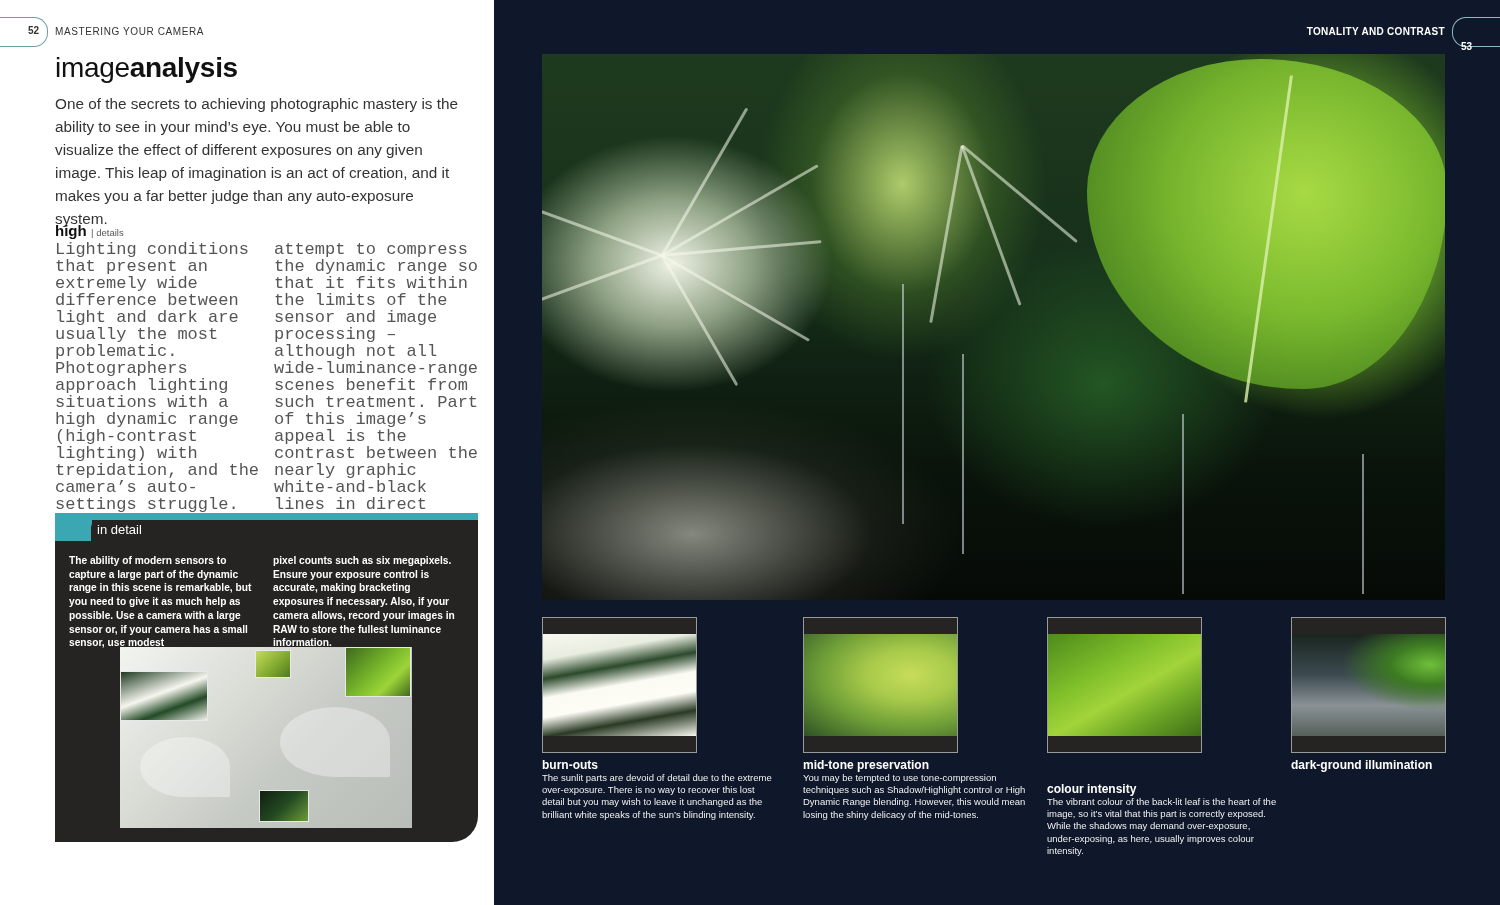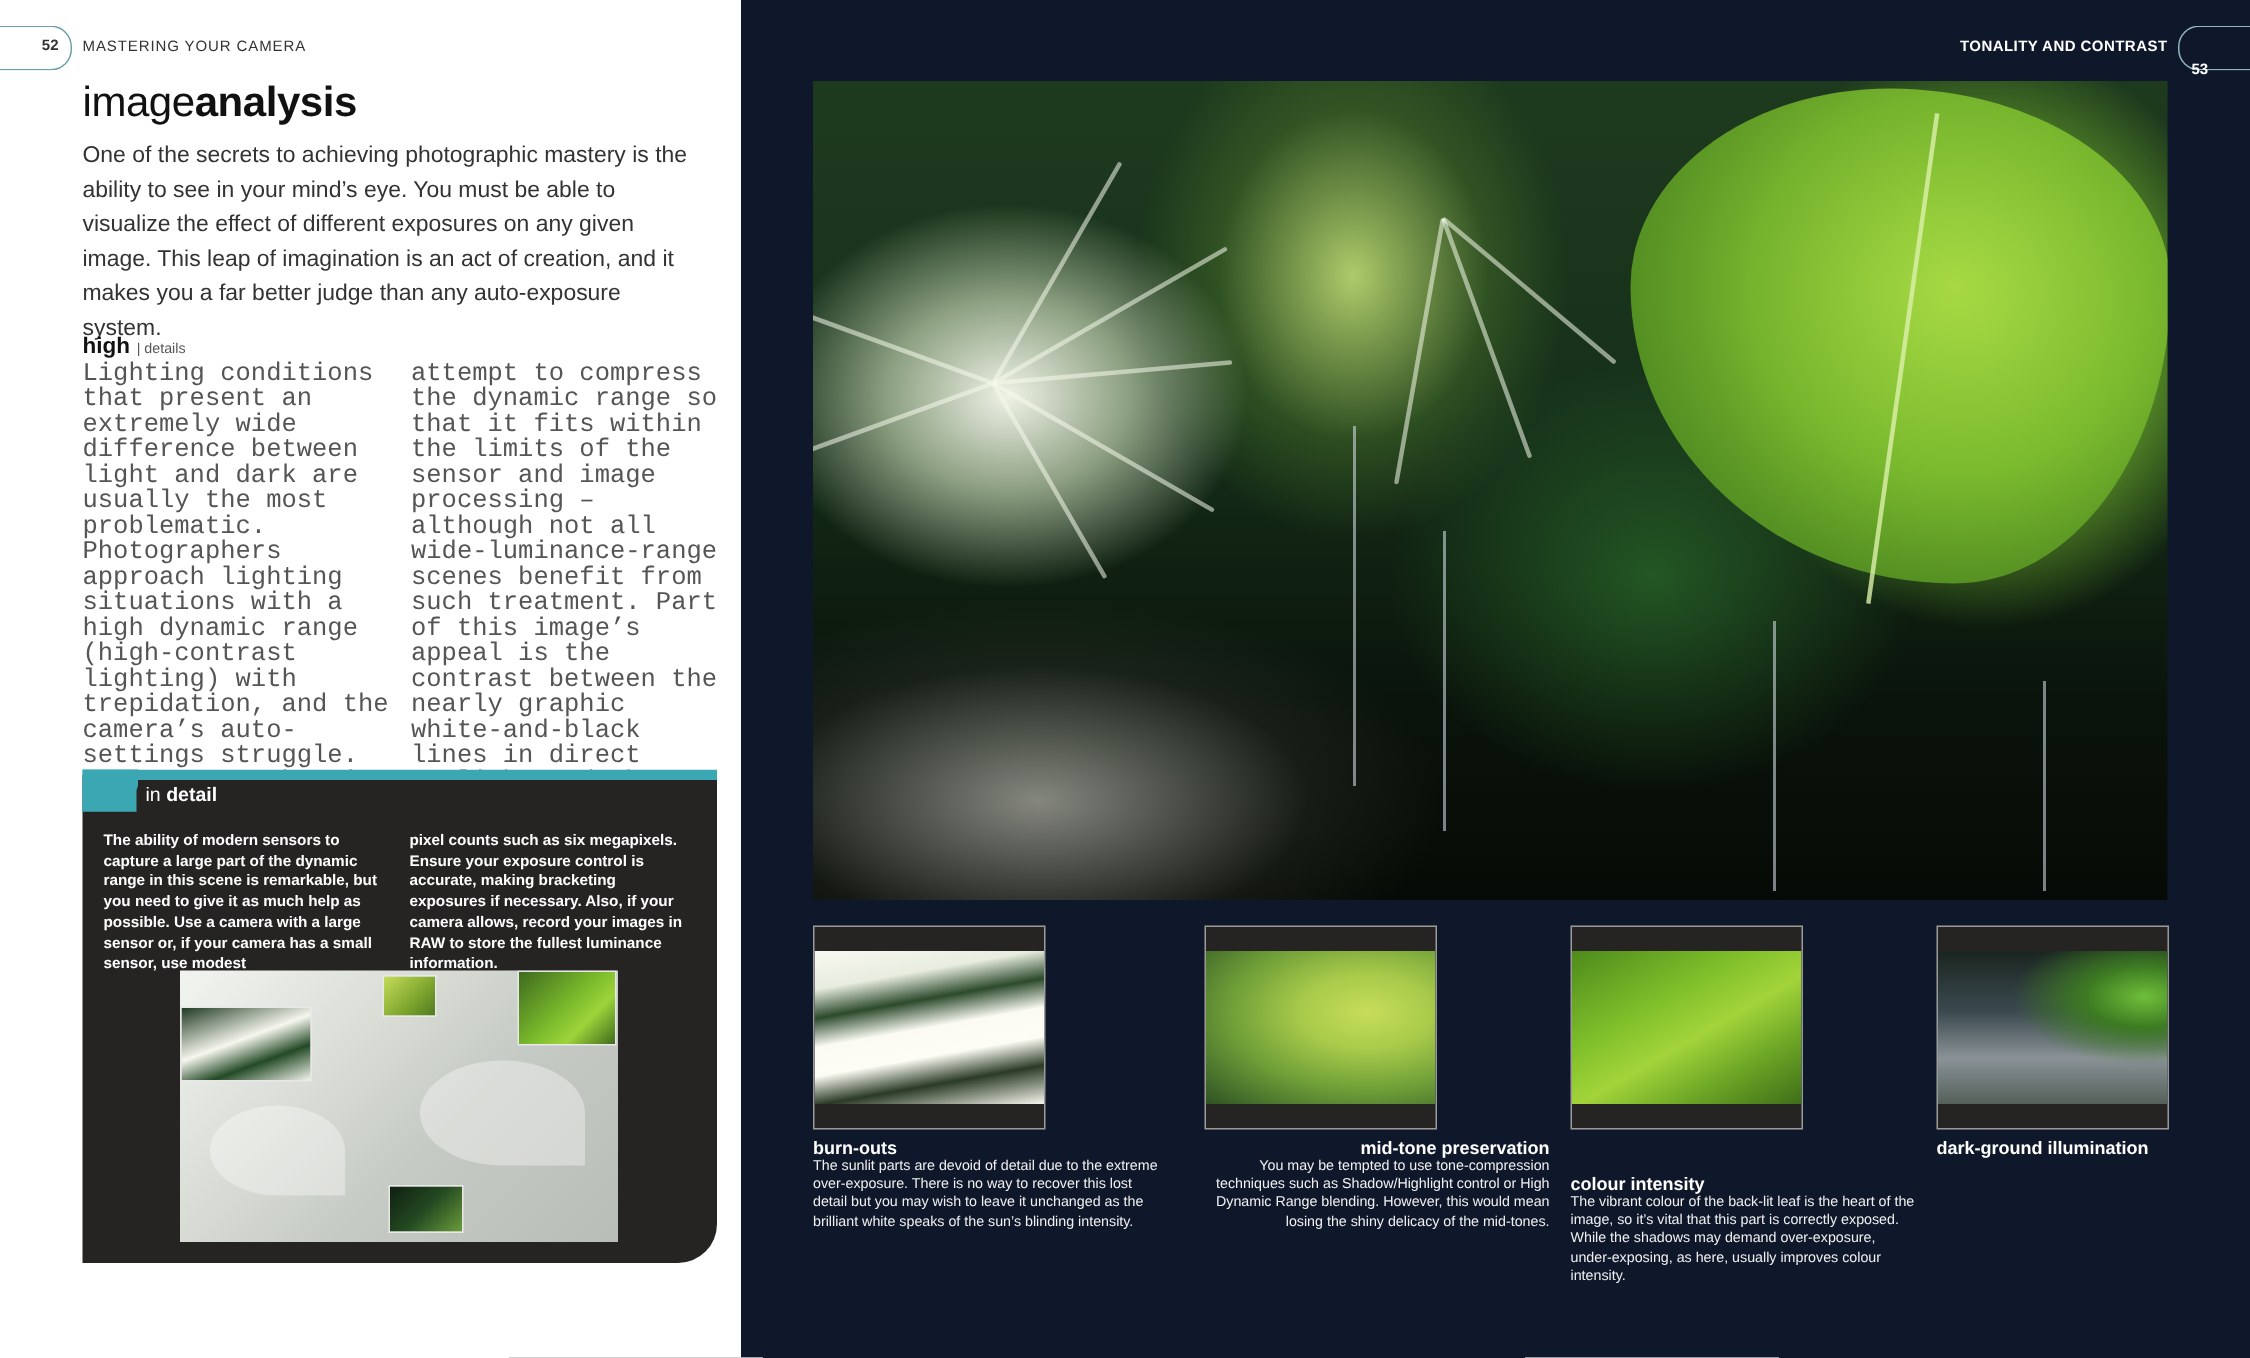--- a/index.html
+++ b/index.html
@@ -24,21 +24,21 @@
 
   .col { position: absolute; top: 241px; width: 205px; font-size: 17px; line-height: 17px; color: #555; font-family: Liberation Mono, monospace; }
   .col1 { left: 55px; }
   .col2 { left: 274px; }
 
   
   .detail-box { position: absolute; left: 55px; top: 513px; width: 423px; height: 329px; background: #252423; border-radius: 0 0 26px 0; border-top: 7px solid #3aa7b3; }
   .detail-box::after { content: ""; position: absolute; left: 0; top: -7px; width: 37px; height: 28px; background: #3aa7b3; }
   .detail-tab { position: absolute; left: 36px; top: 0px; height: 22px; width: 100px; background: #252423; border-radius: 8px 0 0 0; z-index: 2; }
   .detail-tab .t { position: absolute; left: 6px; top: 2px; font-size: 13px; color: #fff; }
-  .detail-tab .t b { font-weight: bold; }
+  .detail-tab .t b { font-weight: normal; }
   .detail-teal-left { position: absolute; left: 0; top: 0; width: 37px; height: 21px; background: #3aa7b3; z-index: 1; }
   .detail-text { position: absolute; top: 34px; width: 190px; font-size: 10.2px; line-height: 13.7px; color: #fff; font-weight: bold; }
   .detail-text.c1 { left: 14px; }
   .detail-text.c2 { left: 218px; }
   .detail-img { position: absolute; left: 65px; top: 127px; width: 292px; height: 181px; background: linear-gradient(135deg, #f2f4f0 0%, #d9ddd6 35%, #c6cac4 60%, #b9bdb8 100%); overflow: hidden; }
   .detail-img .leaf { position: absolute; background: rgba(255,255,255,0.35); border-radius: 50% 50% 0 50%; }
   .inset { position: absolute; border: 1px solid #e8e8e8; }
   .inset.a { left: 0; top: 24px; width: 88px; height: 50px; background: linear-gradient(160deg, #1f3a22 0%, #f6f6ee 45%, #234a26 70%, #f0f2ea 100%); }
   .inset.b { left: 135px; top: 3px; width: 36px; height: 28px; background: linear-gradient(135deg, #c6dc5a 0%, #7ea62e 60%, #4f7a20 100%); }
   .inset.c { left: 225px; top: 0; width: 66px; height: 50px; background: linear-gradient(135deg, #3e6a1e 0%, #7cbc2c 50%, #9ed43a 70%, #3f6a1c 100%); }
@@ -72,21 +72,21 @@
   .thumb.t4 { left: 797px; }
   .t1 .img { background: linear-gradient(170deg, #f8f8f0 0%, #e8ede0 20%, #2c4a2c 35%, #fbfbf4 50%, #fdfdf6 65%, #2a3a24 80%, #f6f6ee 100%); }
   .t2 .img { background: radial-gradient(ellipse at 70% 40%, #c7dd5a 0%, #a7c94a 30%, #6f9f38 60%, #2e5224 100%); }
   .t3 .img { background: linear-gradient(150deg, #4e8a1c 0%, #7fbf2a 35%, #a3d43a 55%, #6ea826 75%, #3e6e18 100%); }
   .t4 .img { background: radial-gradient(ellipse at 90% 30%, #6fbf3a 0%, #3d7b22 20%, rgba(30,50,40,0) 45%), linear-gradient(180deg, #1a2520 0%, #3c4a50 40%, #8a9296 70%, #55605a 100%); }
 
   .cap { position: absolute; top: 758px; width: 230px; color: #fff; }
   .cap .h { font-size: 12px; font-weight: bold; line-height: 14px; }
   .cap .b { font-size: 9.5px; line-height: 12.2px; color: #f0f0f0; }
   .cap.c1 { left: 48px; }
-  .cap.c2 { left: 309px; text-align: right; }
+  .cap.c2 { left: 309px; }
   .cap.c3 { left: 553px; margin-top: 24px; }
   .cap.c4 { left: 797px; width: 190px; }
 </style>
 </head>
 <body>
 
 <div class="page-left">
   <div class="folio-left">
     <span class="num">52</span>
   </div>

